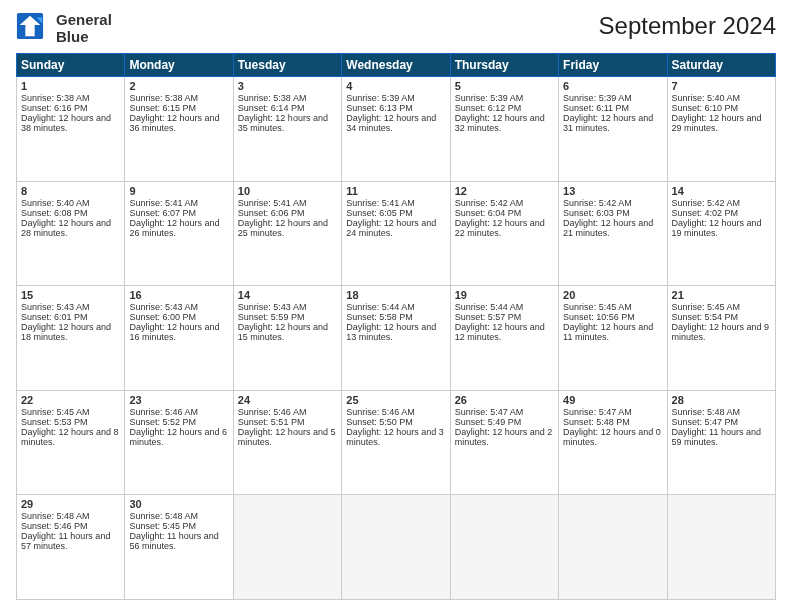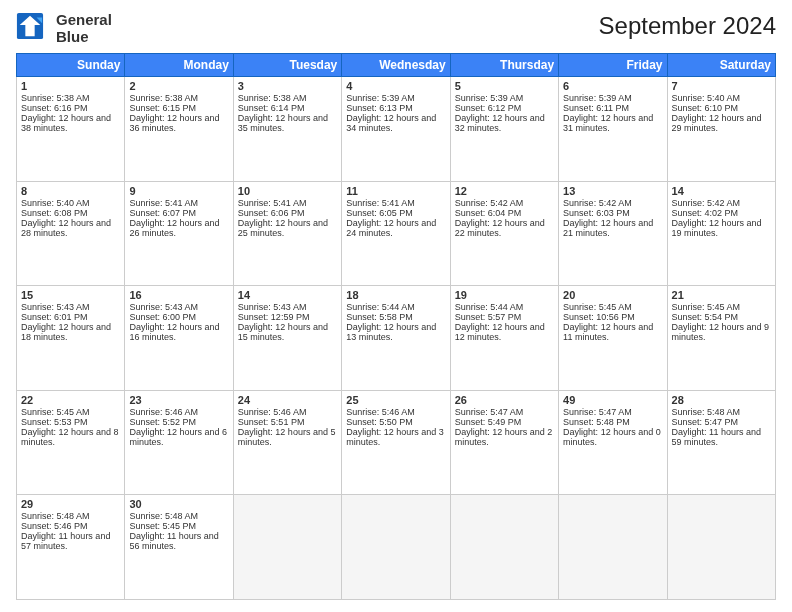--- a/index.html
+++ b/index.html
@@ -53,26 +53,26 @@
       font-size: 14px;
       color: #444;
     }
     .calendar {
       flex: 1;
       border-collapse: collapse;
       width: 100%;
       table-layout: fixed;
     }
     .calendar th {
-      background: #3b82f6;
+      background: #0c4a6e;
       color: #fff;
       font-size: 12px;
       font-weight: bold;
       padding: 4px 4px;
-      text-align: right;
+      text-align: left;
       border: 1px solid #1565c0;
     }
     .calendar td {
       border: 1px solid #ccc;
       vertical-align: top;
       padding: 3px 4px;
       font-size: 9px;
       color: #333;
       width: calc(100% / 7);
       height: 85px;
@@ -219,21 +219,21 @@
       </td>
           <td>
         <span class="day-num">16</span>
         <span>Sunrise: 5:43 AM</span><br>
         <span>Sunset: 6:00 PM</span><br>
         <span>Daylight: 12 hours and 16 minutes.</span>
       </td>
           <td>
         <span class="day-num">14</span>
         <span>Sunrise: 5:43 AM</span><br>
-        <span>Sunset: 12:59 PM</span><br>
+        <span>Sunset: 5:59 PM</span><br>
         <span>Daylight: 12 hours and 15 minutes.</span>
       </td>
           <td>
         <span class="day-num">18</span>
         <span>Sunrise: 5:44 AM</span><br>
         <span>Sunset: 5:58 PM</span><br>
         <span>Daylight: 12 hours and 13 minutes.</span>
       </td>
           <td>
         <span class="day-num">19</span>

